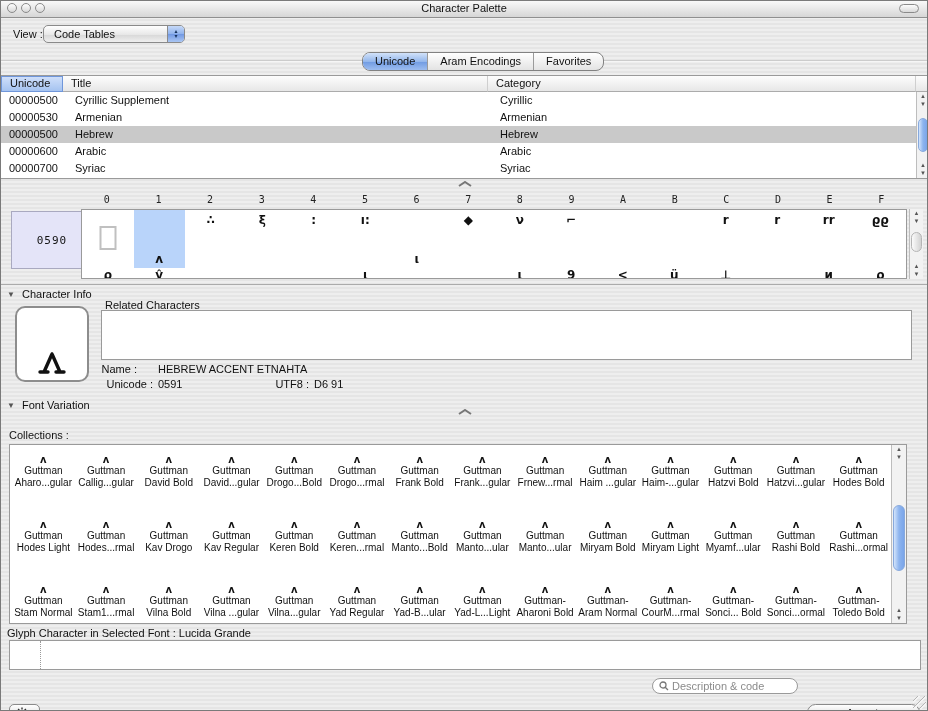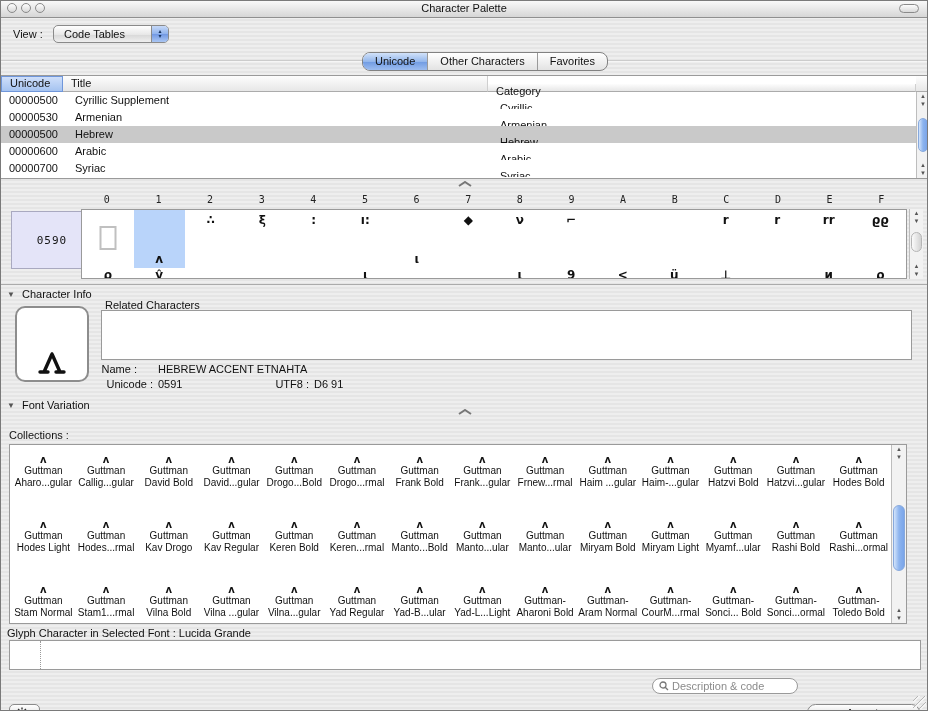--- a/index.html
+++ b/index.html
@@ -30,21 +30,21 @@
     overflow:hidden;background:linear-gradient(#ffffff,#e3e3e3);}
   .tab{font-size:11px;color:#111;padding:2px 12px 0 12px;border-right:1px solid #9a9a9a;cursor:default;}
   .tab:last-child{border-right:none;}
   .tab.active{background:linear-gradient(#d2e2f9,#94b7ec 50%,#6f9ae2 51%,#9dbdf0);}
   
   #blocktable{left:0;top:74px;width:928px;height:102px;background:#ffffff;border-top:1px solid #9a9a9a;border-bottom:1px solid #9a9a9a;}
   .thead{display:flex;height:16px;}
   .hcell{font-size:11px;color:#111;padding:1px 0 0 8px;box-sizing:border-box;
     background:linear-gradient(#fdfdfd,#e7e7e7);border-right:1px solid #cfcfcf;border-bottom:1px solid #ababab;}
   .hcell.sel{background:linear-gradient(#cfdffa,#a5c3f0);border:1px solid #6f96da;padding-top:0;}
-  .c0{width:62px;} .c1{width:425px;} .c2{width:428px;margin-top:8px;} .cS{width:13px;}
+  .c0{width:62px;} .c1{width:425px;} .c2{width:428px;} .cS{width:13px;}
   .trow{display:flex;height:17px;background:#ffffff;}
   .trow.sel{background:#c9c9c9;}
   .tcell{font-size:11px;color:#111;padding:2px 0 0 8px;box-sizing:border-box;white-space:nowrap;overflow:hidden;}
   .tcell.c1,.tcell.c2{padding-left:12px;}
   
   .sbar{background:#f2f2f2;border-left:1px solid #bdbdbd;box-sizing:border-box;}
   .sarrow{display:block;width:100%;text-align:center;font-size:6px;line-height:8px;color:#555;}
   .sthumb-blue{position:absolute;left:1px;right:1px;border-radius:6px;
     background:linear-gradient(90deg,#d3e4fb,#8db4ee 50%,#7aa5ea);border:1px solid #87a9dd;box-sizing:border-box;}
   .sthumb-gray{position:absolute;left:1px;right:1px;border-radius:6px;
@@ -104,32 +104,32 @@
 
   <div id="titlebar" class="abs">
     <span class="tl-circle" style="left:6px"></span>
     <span class="tl-circle" style="left:20px"></span>
     <span class="tl-circle" style="left:34px"></span>
     <span id="title-text">Character Palette</span>
     <span id="toolbar-pill"></span>
   </div>
 
   <span class="abs small-label" style="left:12px;top:27px">View :</span>
-  <div class="abs popup" style="left:52px;top:24px;width:116px">
+  <div class="abs popup" style="left:42px;top:24px;width:142px">
     <span class="plabel">Code Tables</span>
     <span class="cap">
       <span>▴</span>
         <span>▾</span>
     </span>
   </div>
 
   <div id="tabline" class="abs"></div>
   <div id="tabs" class="abs">
       <div class="tab active">Unicode</div>
-      <div class="tab">Other Characters</div>
+      <div class="tab">Aram Encodings</div>
       <div class="tab">Favorites</div>
     </div>
 
   <div id="blocktable" class="abs">
     <div class="thead">
         <div class="hcell c0 sel">Unicode</div>
         <div class="hcell c1">Title</div>
         <div class="hcell c2">Category</div>
         <div class="hcell cS"></div>
       </div>

